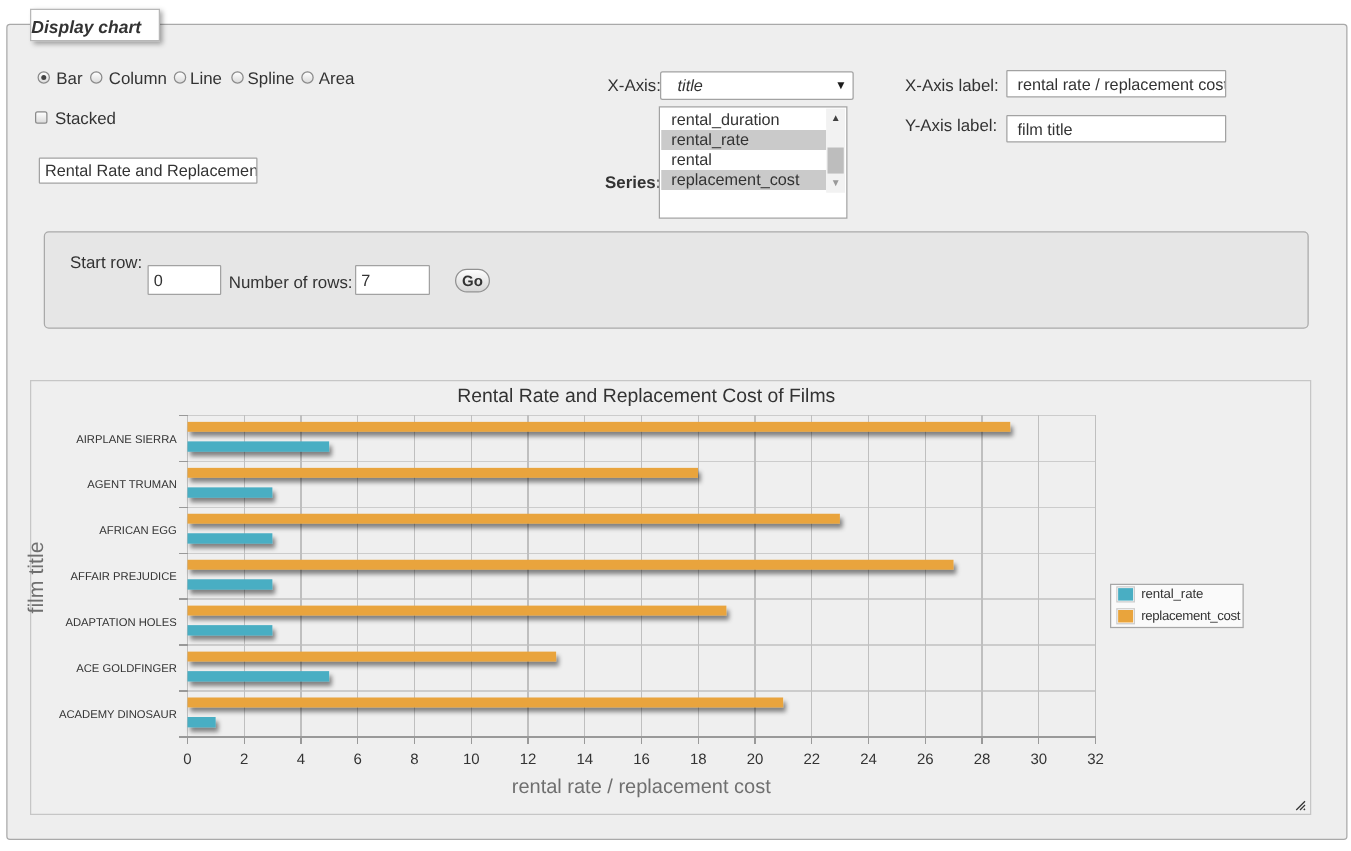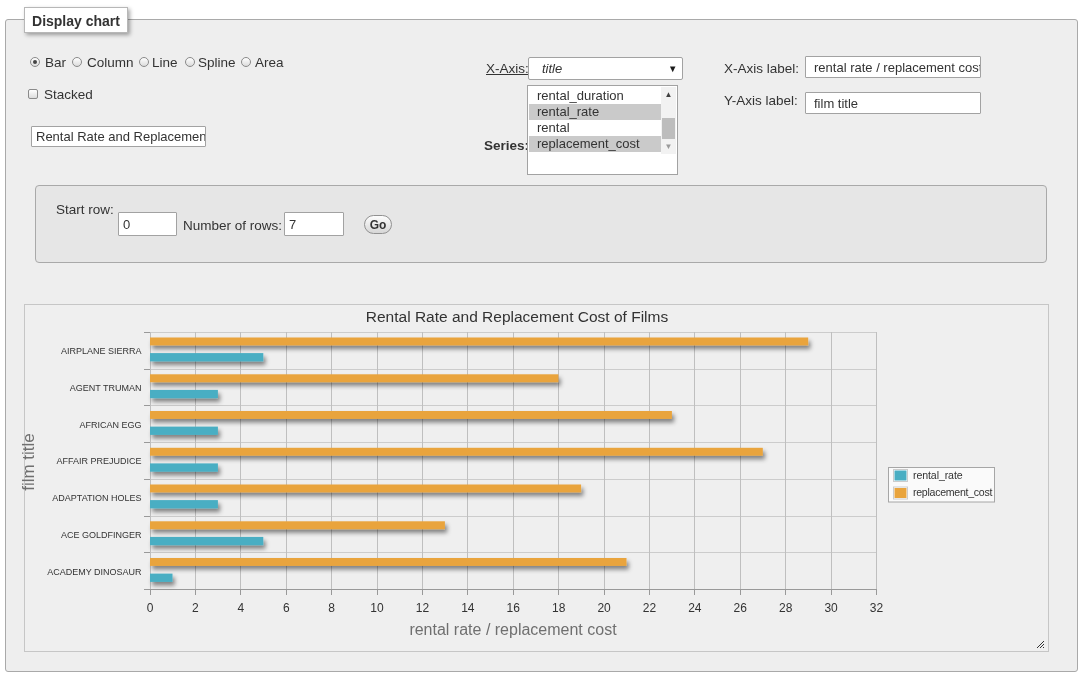--- a/index.html
+++ b/index.html
@@ -3,21 +3,21 @@
 <meta charset="utf-8">
 <style>
   html,body{margin:0;padding:0;background:#fff;}
   body{width:1081px;height:681px;position:relative;overflow:hidden;
        font-family:"Liberation Sans", sans-serif;color:#333;}
   .abs{position:absolute;}
   .fieldset{left:5px;top:19px;width:1073px;height:653px;background:#eeeeee;
     border:1px solid #a9a9a9;border-radius:3px;box-sizing:border-box;}
   .legendbox{left:24px;top:7px;width:104px;height:26px;background:#fff;
     border:1px solid #b7b7b7;box-shadow:2px 2px 4px rgba(0,0,0,0.35);
-    font-weight:bold;font-size:14px;line-height:26px;text-align:center;color:#333;box-sizing:border-box;}
+    font-weight:bold;font-size:14px;line-height:26px;color:#333;box-sizing:border-box;font-style:italic;}
   .lab{font-size:13.5px;color:#333;white-space:nowrap;}
   .radio{width:10px;height:10px;border-radius:50%;border:1px solid #8a8a8a;
     background:linear-gradient(#fefefe,#dcdcdc);box-sizing:border-box;}
   .radio.sel::after{content:"";position:absolute;left:2px;top:2px;width:4px;height:4px;
     border-radius:50%;background:#444;}
   .checkbox{width:10px;height:10px;border:1px solid #8a8a8a;border-radius:2px;
     background:linear-gradient(#fefefe,#dcdcdc);box-sizing:border-box;}
   .tinput{background:#fff;border:1px solid #a2a2a2;box-sizing:border-box;
     font-size:13px;color:#333;line-height:18px;padding:1px 4px;white-space:nowrap;overflow:hidden;border-radius:1px;}
   .selectbox{background:#fff;border:1px solid #a2a2a2;box-sizing:border-box;border-radius:2px;}
@@ -45,21 +45,21 @@
   <div class="abs radio" style="left:185px;top:57px;"></div>
   <div class="abs lab" style="left:198px;top:55px;">Spline</div>
   <div class="abs radio" style="left:241px;top:57px;"></div>
   <div class="abs lab" style="left:255px;top:55px;">Area</div>
 
   <div class="abs checkbox" style="left:28px;top:89px;"></div>
   <div class="abs lab" style="left:44px;top:87px;">Stacked</div>
 
   <div class="abs tinput" style="left:31px;top:126px;width:175px;height:21px;">Rental Rate and Replacement</div>
 
-  <div class="abs lab" style="left:486px;top:61px;text-decoration:underline;">X-Axis:</div>
+  <div class="abs lab" style="left:486px;top:61px;">X-Axis:</div>
   <div class="abs selectbox" style="left:528px;top:57px;width:155px;height:23px;"></div>
   <div class="abs" style="left:542px;top:61px;font-size:13px;font-style:italic;">title</div>
   <div class="abs" style="left:668px;top:63px;font-size:9.5px;color:#1b1b1b;">▼</div>
 
   <div class="abs lab" style="left:484px;top:138px;font-weight:bold;">Series:</div>
   <div class="abs listbox" style="left:527px;top:85px;width:151px;height:90px;">
     <div class="litem" style="top:2px;">rental_duration</div>
     <div class="litem" style="top:18px;background:#cacaca;">rental_rate</div>
     <div class="litem" style="top:34px;">rental</div>
     <div class="litem" style="top:50px;background:#cacaca;">replacement_cost</div>

